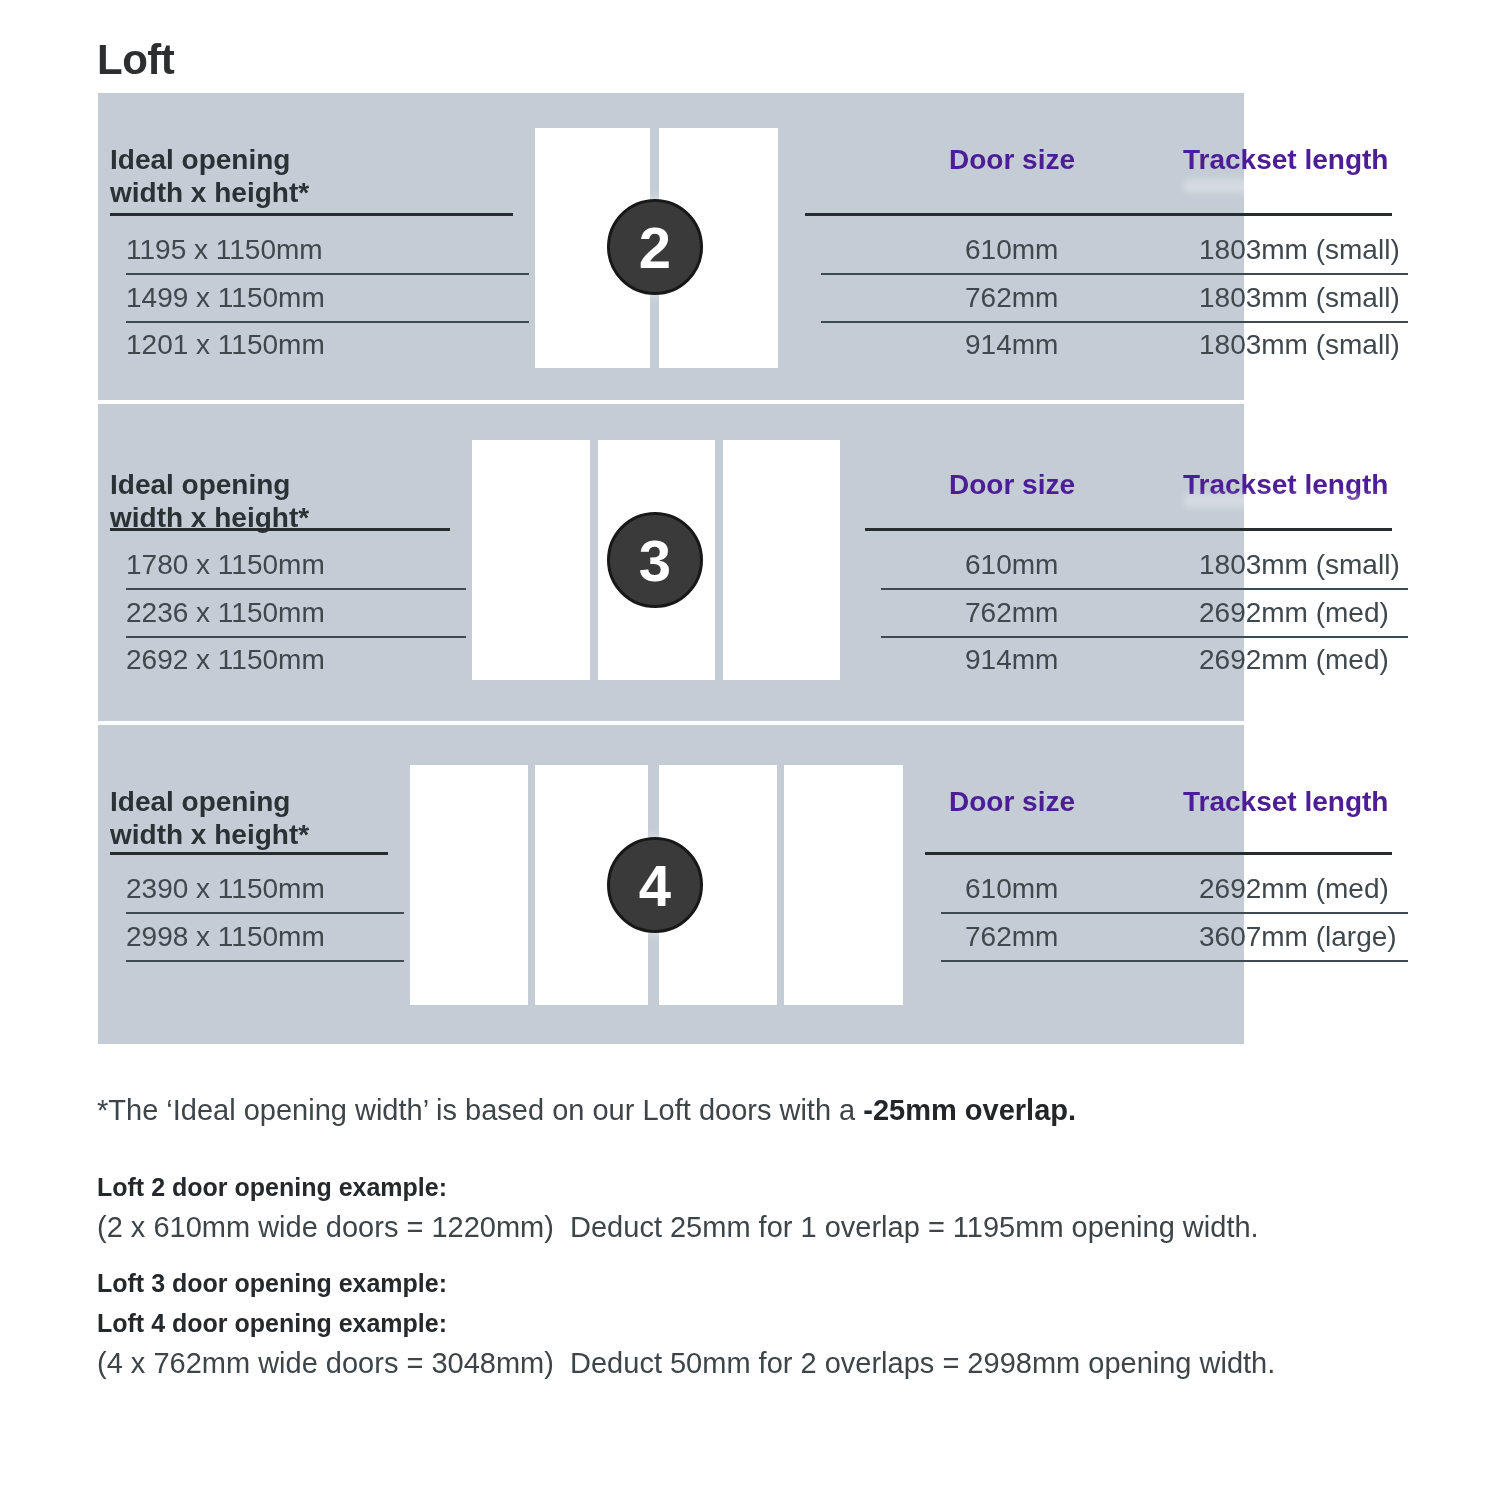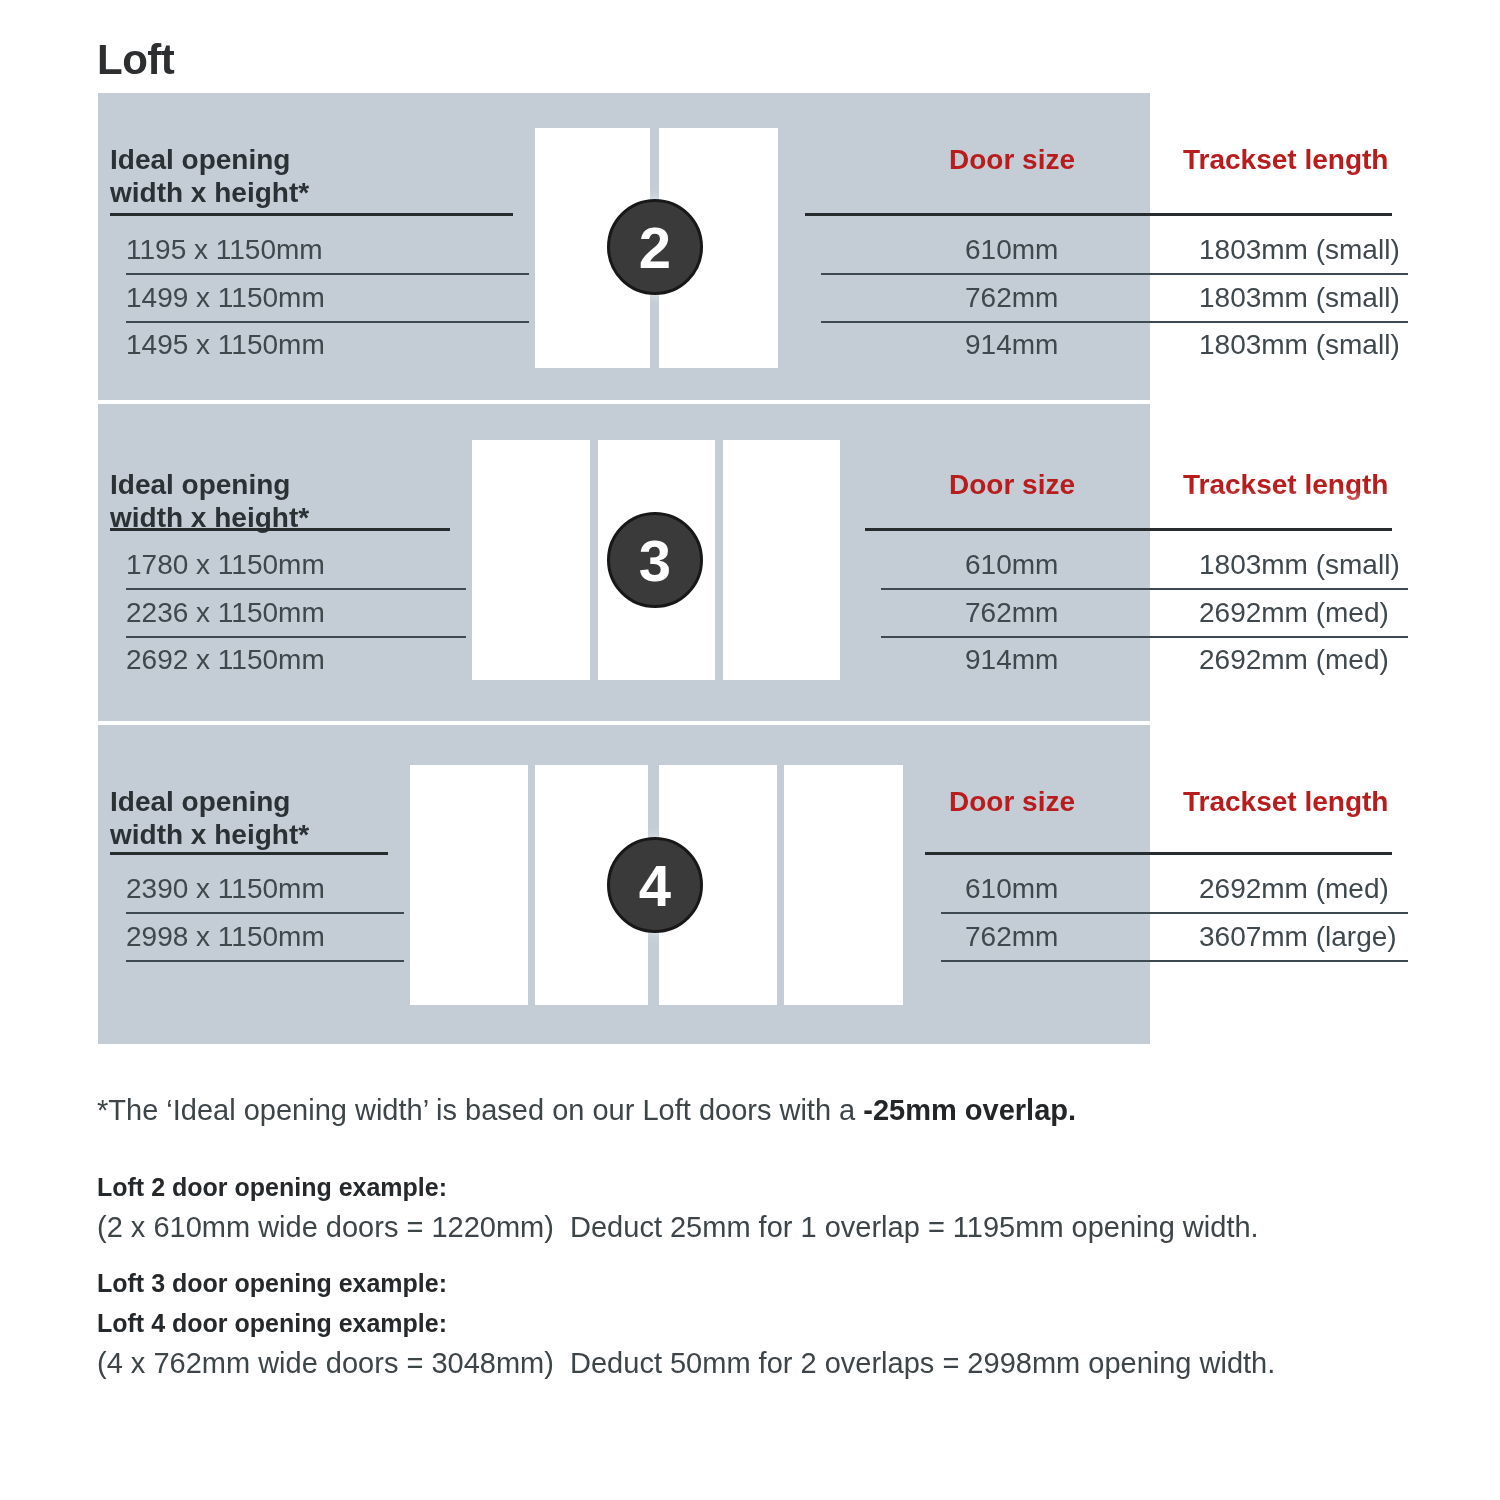--- a/index.html
+++ b/index.html
@@ -6,38 +6,38 @@
   .page{
     position:relative;width:1500px;height:1500px;background:#ffffff;overflow:hidden;
     font-family:"Liberation Sans","DejaVu Sans",sans-serif;
   }
   
   .title{
     position:absolute;left:97px;top:36px;margin:0;
     font-size:42px;font-weight:bold;color:#2c2e2f;letter-spacing:-0.5px;
   }
   
-  .panel{position:absolute;left:98px;top:93px;width:1052px;height:951px;background:#c4cdd5;}
+  .panel{position:absolute;left:98px;top:93px;width:1146px;height:951px;background:#c4cdd5;}
   .sep{position:absolute;left:0;width:100%;height:4px;background:#ffffff;}
   .sep1{top:307px}
   .sep2{top:628px}
 
   
   .sec{position:absolute;left:0;width:100%;}
   .s1{top:0;height:307px;   --ht:50px;--rt:120px;--dt:35px;--bc:154px;--lw:403px;--rl:707px;}
   .s2{top:311px;height:317px;--ht:64px;--rt:124px;--dt:36px;--bc:156px;--lw:340px;--rl:767px;}
   .s3{top:632px;height:319px;--ht:60px;--rt:127px;--dt:40px;--bc:160px;--lw:278px;--rl:827px;}
 
   .open-hdr{
     position:absolute;left:12px;top:var(--ht);
     font-size:28px;font-weight:bold;line-height:33px;color:#2b3236;
   }
   .col-hdr{
     position:absolute;top:var(--ht);
-    font-size:28px;font-weight:bold;line-height:33px;color:#b91c1c;white-space:nowrap;
+    font-size:28px;font-weight:bold;line-height:33px;color:#4c1d95;white-space:nowrap;
   }
   .hdr-door{left:851px;}
   .hdr-track{left:1085px;}
 
   .thick{position:absolute;top:var(--rt);height:3px;background:#272c2e;}
   .thick-l{left:12px;width:var(--lw);}
   .thick-r{left:var(--rl);width:calc(1294px - var(--rl));}
 
   .ghost{
     position:absolute;left:1085px;top:calc(var(--rt) - 34px);width:215px;height:14px;
@@ -110,21 +110,21 @@
           <i class="ul ul-r"></i>
       </div>
       <div class="row r1">
         <span class="c-open">1499 x 1150mm</span>
         <span class="c-door">762mm</span>
         <span class="c-track">1803mm (small)</span>
         <i class="ul ul-l"></i>
           <i class="ul ul-r"></i>
       </div>
       <div class="row r2">
-        <span class="c-open">1495 x 1150mm</span>
+        <span class="c-open">1201 x 1150mm</span>
         <span class="c-door">914mm</span>
         <span class="c-track">1803mm (small)</span>
 
       </div>
     </section>
 
     <div class="sep sep1"></div>
 
     <section class="sec s2">
       <div class="open-hdr">

